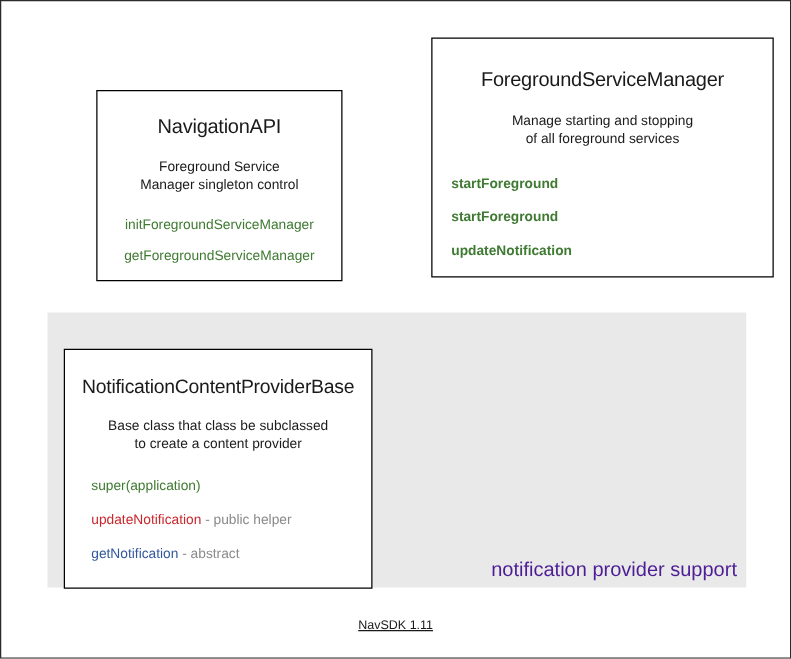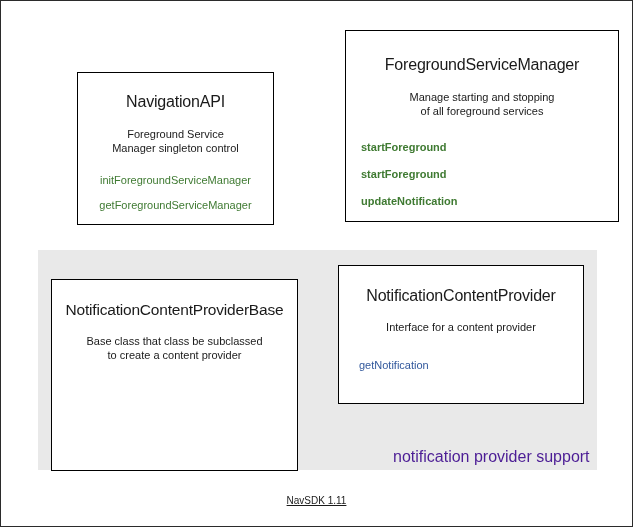--- a/index.html
+++ b/index.html
@@ -151,29 +151,29 @@
       </div>
     </div>
   </div>
 
   <div class="class-box" id="box-ncp-base">
     <div class="class-title">NotificationContentProviderBase</div>
     <div class="class-desc">
       <div>Base class that class be subclassed</div>
       <div>to create a content provider</div>
     </div>
-  </div>
-
-  <div class="class-box" id="box-ncp">
-    <div class="class-title">NotificationContentProvider</div>
-    <div class="class-desc">
-      <div>Interface for a content provider</div>
-    </div>
     <div class="members">
       <div class="member">
-        <span class="m-blue">getNotification</span><span class="m-note"></span>
+        <span class="m-green">super(application)</span><span class="m-note"></span>
+      </div>
+      <div class="member">
+        <span class="m-red">updateNotification</span><span class="m-note"> - public helper</span>
+      </div>
+      <div class="member">
+        <span class="m-blue">getNotification</span><span class="m-note"> - abstract</span>
       </div>
     </div>
   </div>
+
 
   <div id="footer-label">NavSDK 1.11</div>
 
 </div>
 
 </body></html>

